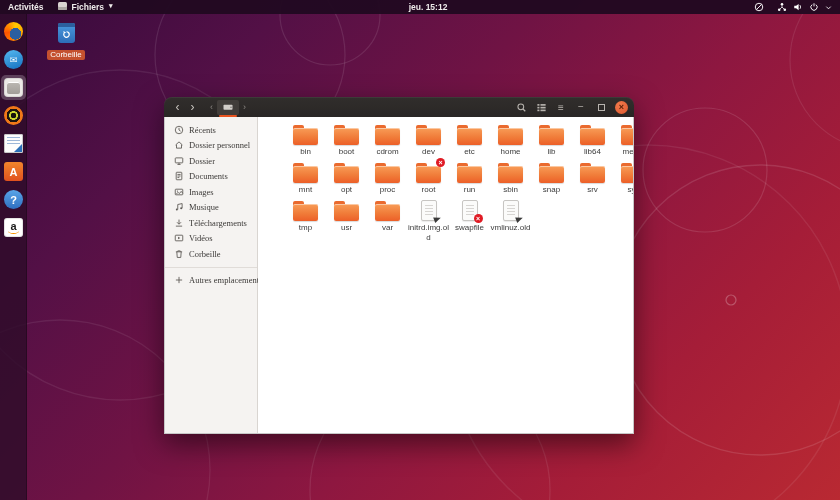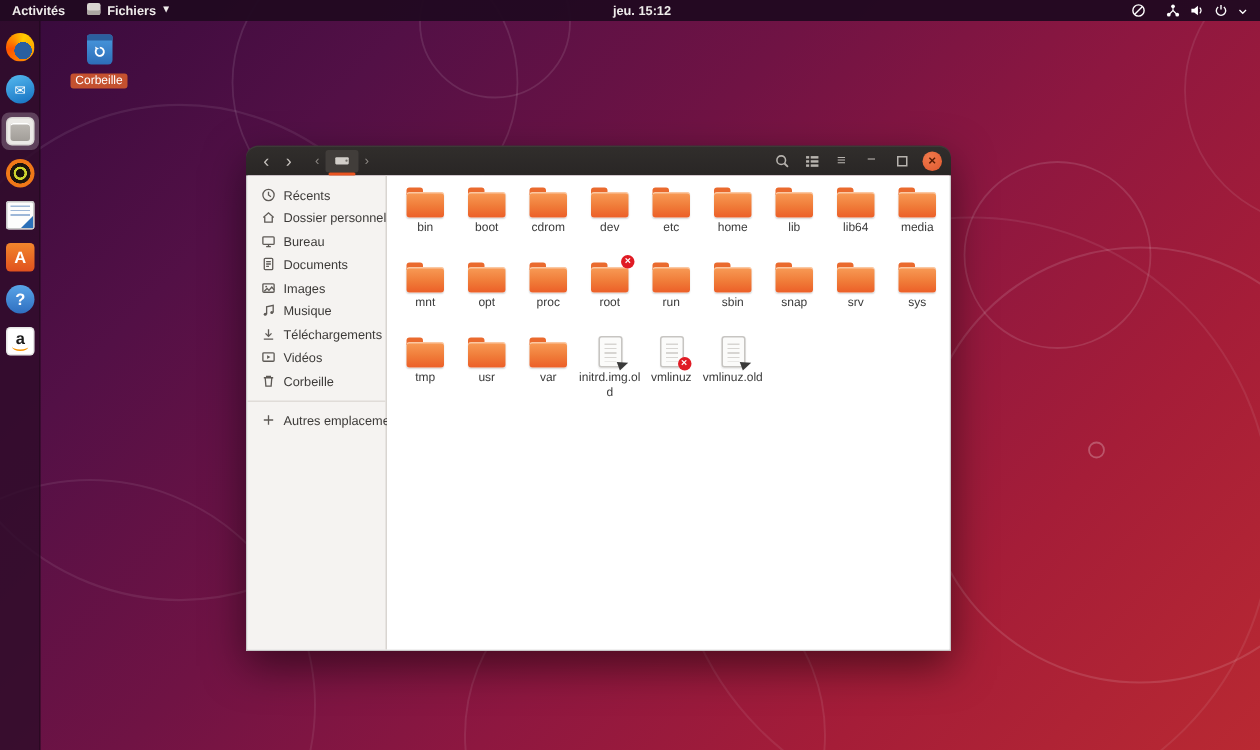--- a/index.html
+++ b/index.html
@@ -83,28 +83,28 @@
   .menu-btn{font-size:10px;}
   .min-btn{font-size:10px;line-height:8px;}
   .max-box{width:7px;height:7px;border:1px solid #b7b3ae;display:block;}
   .close-btn{width:13px;height:13px;border-radius:50%;color:#571b04;font-size:9px;line-height:12px;
     text-align:center;font-weight:bold;}
 
   .win-body{display:flex;height:317px;background:#fff;border:1px solid rgba(0,0,0,.22);border-top:none;}
   
   .sidebar{width:93px;background:#f5f3f1;border-right:1px solid #d9d5d1;padding-top:5px;flex-shrink:0;}
   .side-item{display:flex;align-items:center;gap:5px;height:15.5px;padding:0 0 0 9px;
-    font-size:8.5px;color:#3c3a38;cursor:pointer;}
+    font-size:8.5px;color:#3c3a38;cursor:pointer;font-family:Liberation Serif, serif;}
   .side-icon{width:10px;height:10px;display:flex;align-items:center;justify-content:center;flex-shrink:0;}
   .side-icon svg{display:block;}
   .side-label{white-space:nowrap;}
   .side-sep{height:1px;background:#e0dcd8;margin:5px 0;}
   
   .content{flex:1;background:#fff;overflow:hidden;position:relative;}
-  .grid{display:grid;grid-template-columns:repeat(9,41px);row-gap:17px;padding:6px 0 0 5px;justify-items:center;}
+  .grid{display:grid;grid-template-columns:repeat(9,41px);row-gap:5px;padding:6px 0 0 5px;justify-items:center;margin-left:22px;}
   .cell{width:41px;display:flex;flex-direction:column;align-items:center;cursor:pointer;}
   .thumb{position:relative;height:22px;display:flex;align-items:flex-end;}
   .folder-icon{width:25px;height:20px;position:relative;display:block;}
   .folder-icon .tab{position:absolute;top:0;left:0;width:11px;height:5px;background:#ea6a2e;
     border-radius:2px 2px 0 0;display:block;}
   .folder-icon .fbody{position:absolute;top:3px;left:0;right:0;bottom:0;border-radius:2px;display:block;
     background:linear-gradient(180deg,#f89c57 0%,#f07c39 55%,#ec5f28 100%);
     box-shadow:inset 0 1px 0 rgba(255,255,255,.45),0 1px 1px rgba(0,0,0,.15);}
   .file-icon{width:16px;height:21px;background:#fbfbfa;border:1px solid #c7c5c2;border-radius:2px;
     position:relative;display:block;box-shadow:0 1px 1px rgba(0,0,0,.08);}
@@ -283,21 +283,21 @@
     <span class="side-label">Dossier personnel</span>
   </div>
 
   <div class="side-item">
     <span class="side-icon">
                 <svg width="10" height="10" viewBox="0 0 16 16">
                   <rect x="2" y="3" width="12" height="8" rx="1" fill="none" stroke="#5e5a56" stroke-width="1.4"></rect>
                   <path d="M8 11v2.5M5.5 13.5h5" fill="none" stroke="#5e5a56" stroke-width="1.4"></path>
                 </svg>
               </span>
-    <span class="side-label">Bureau</span>
+    <span class="side-label">Dossier</span>
   </div>
 
   <div class="side-item">
     <span class="side-icon">
                 <svg width="10" height="10" viewBox="0 0 16 16">
                   <rect x="3.5" y="2" width="9" height="12" rx="1" fill="none" stroke="#5e5a56" stroke-width="1.4"></rect>
                   <path d="M5.5 5.5h5M5.5 8h5M5.5 10.5h3" fill="none" stroke="#5e5a56" stroke-width="1.4"></path>
                 </svg>
               </span>
     <span class="side-label">Documents</span>
@@ -585,21 +585,21 @@
                 <span class="emblem-link"></span>
               </div>
     <div class="fname">initrd.img.old</div>
   </div>
 
   <div class="cell">
     <div class="thumb">
                 <span class="file-icon"></span>
                 <span class="emblem-x pos-br" style="background: rgb(224, 27, 36);">×</span>
               </div>
-    <div class="fname">vmlinuz</div>
+    <div class="fname">swapfile</div>
   </div>
 
 
   <div class="cell">
     <div class="thumb">
                 <span class="file-icon"></span>
                 <span class="emblem-link"></span>
               </div>
     <div class="fname">vmlinuz.old</div>
   </div>

